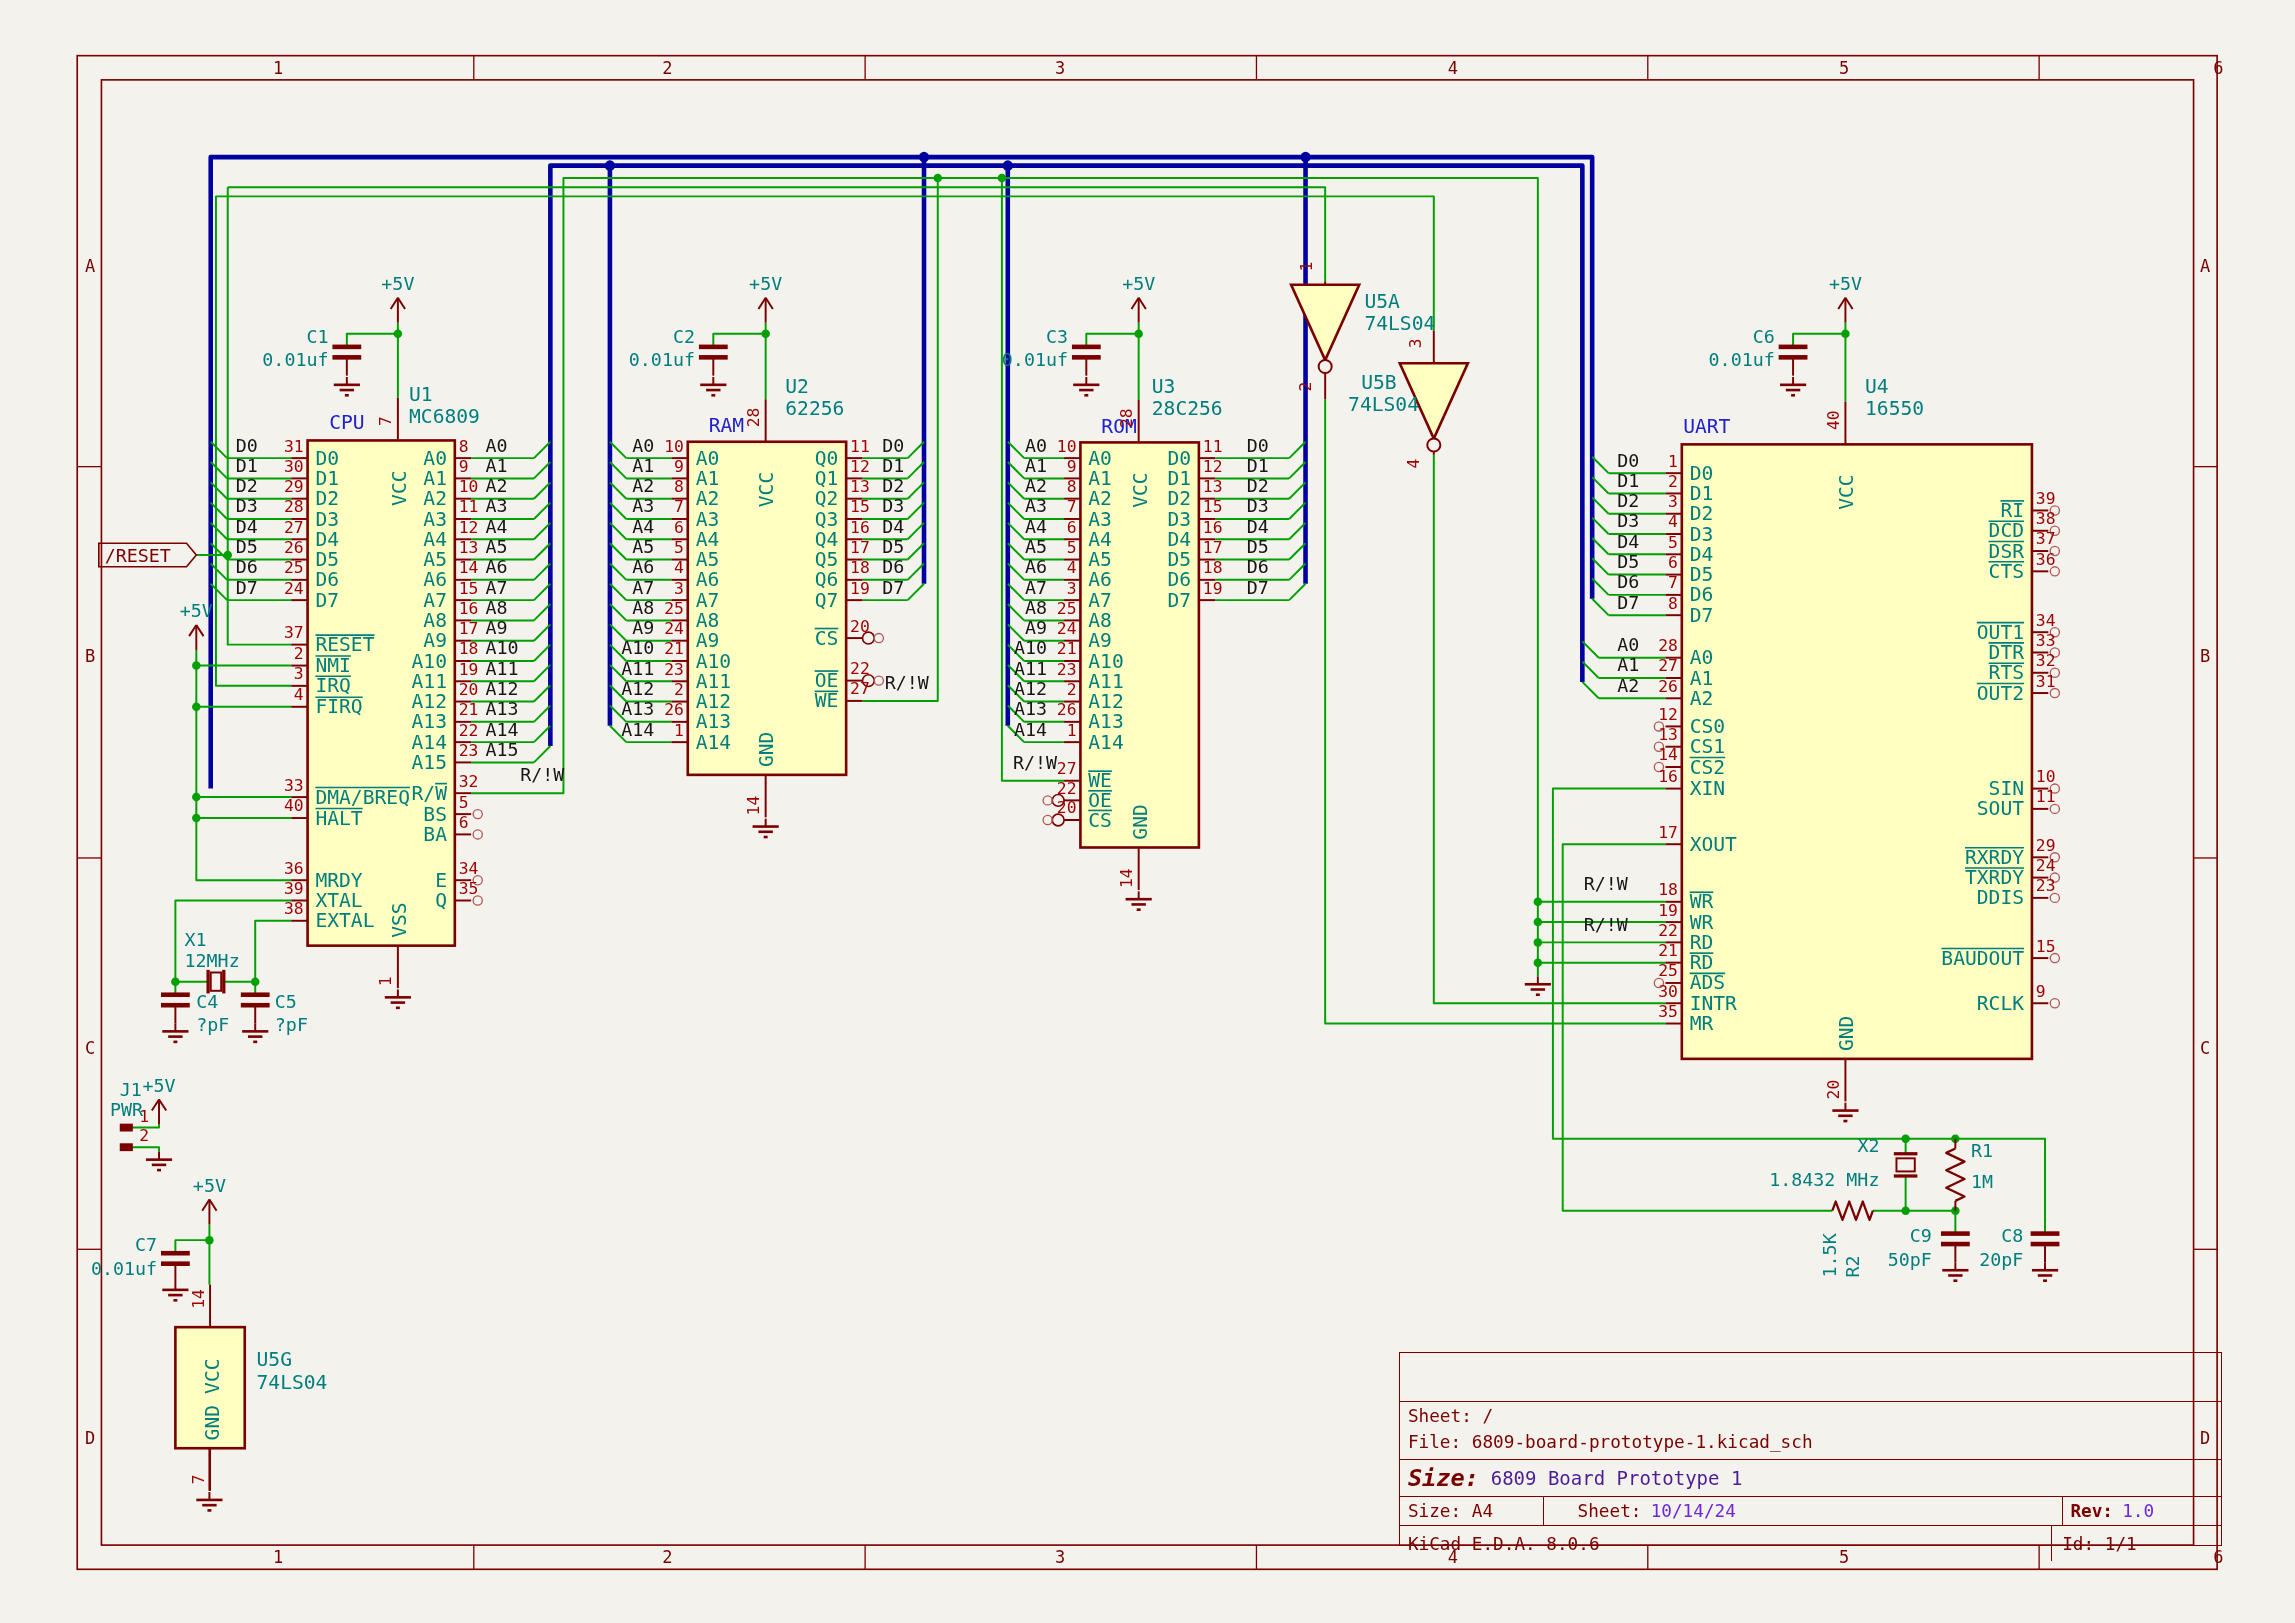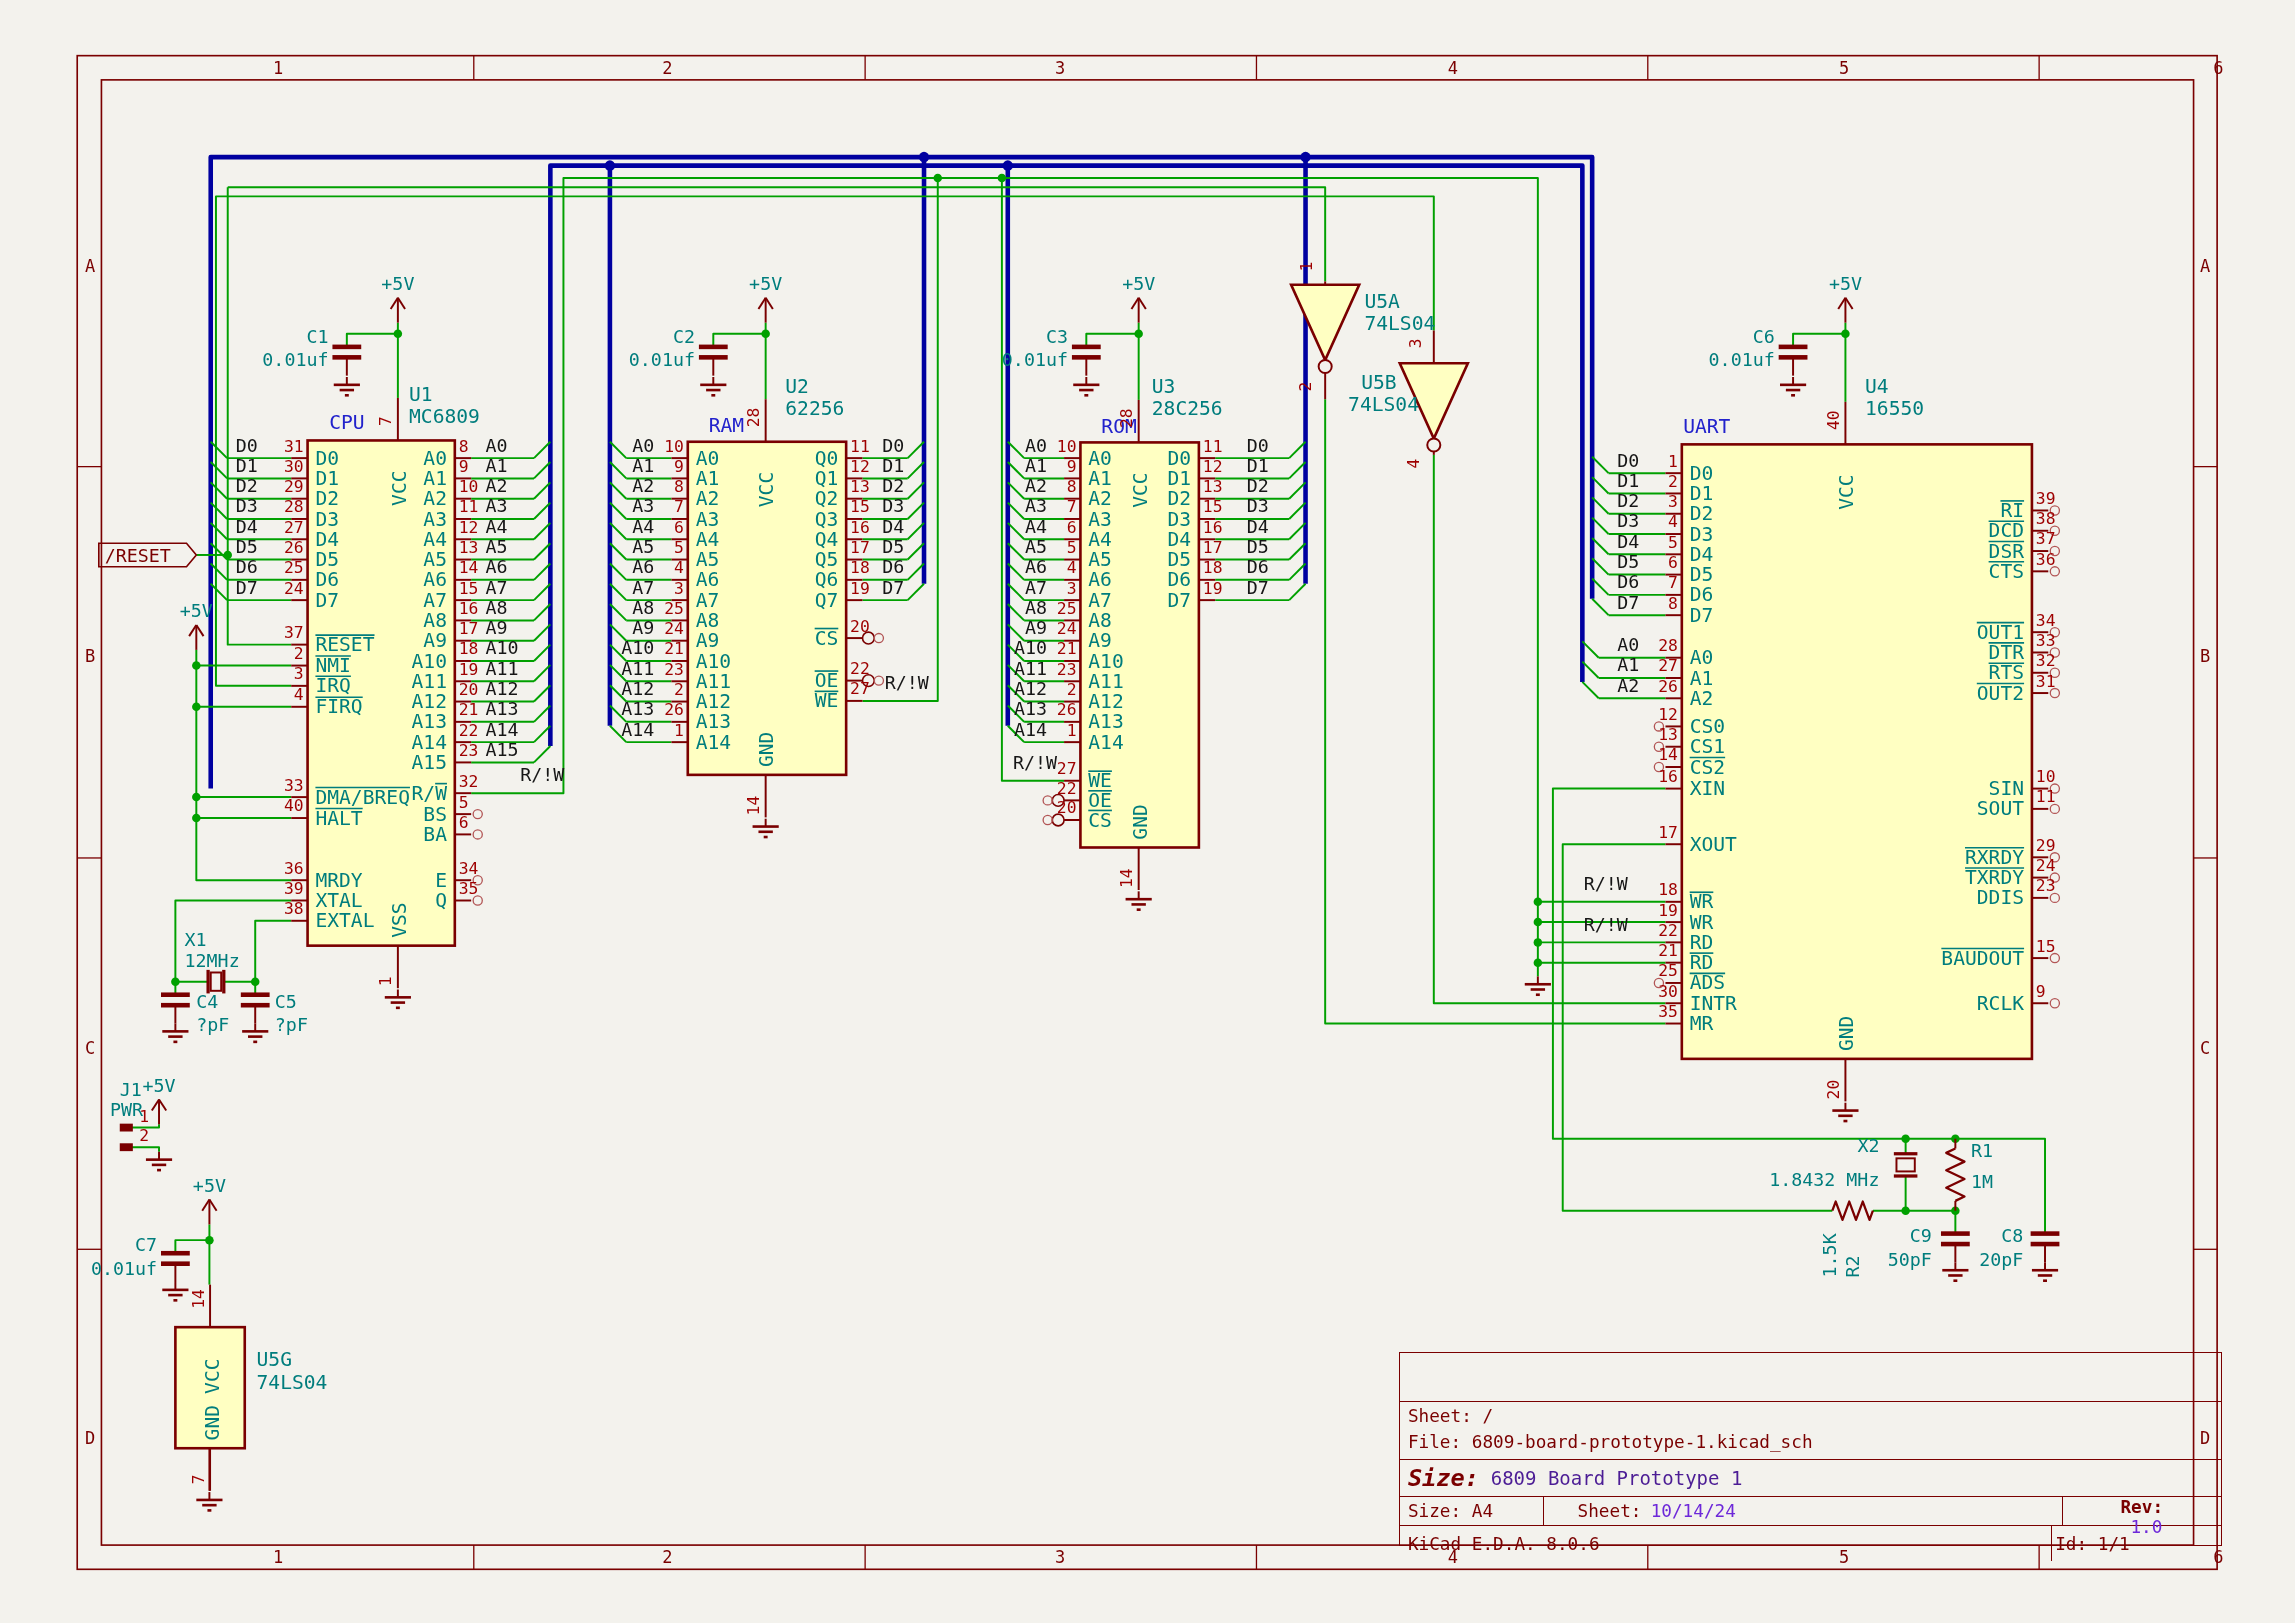--- a/index.html
+++ b/index.html
@@ -10,24 +10,24 @@
   .tb-row{box-sizing:border-box;border-top:1.3px solid #7A0000;padding:1.3px 7.9px;}
   .tb-comment{height:48px;border-top:none;}
   .tb-sheetfile{height:58px;line-height:26px;}
   .tb-title{height:37px;display:flex;align-items:center;gap:11.8px;}
   .tb-titlelabel{font-weight:bold;font-style:italic;font-size:23.6px;}
   .tb-titleval{color:#4c1d95;font-size:19px;}
   .tb-size{height:29px;display:flex;padding:0;gap:26px;}
   .tb-size>div{display:flex;align-items:center;padding:0 7.9px;box-sizing:border-box;}
   .tb-c1{width:153px;border-right:1.3px solid #7A0000;}
   .tb-c2{width:499px;}
-  .tb-c3{width:170px;border-left:1.3px solid #7A0000;font-weight:bold;flex-direction:column;}
+  .tb-c3{width:170px;border-left:1.3px solid #7A0000;font-weight:bold;}
   .tb-last{height:36px;display:flex;padding:0;justify-content:center;}
   .tb-l1{width:652px;display:flex;align-items:center;padding:0 7.9px;box-sizing:border-box;}
-  .tb-l2{width:170px;border-left:1.3px solid #7A0000;display:flex;align-items:center;padding:0 3px;box-sizing:border-box;}
+  .tb-l2{width:170px;border-left:1.3px solid #7A0000;display:flex;align-items:center;padding:0 10px;box-sizing:border-box;}
   .tb-blue{color:#6d28d9;margin-left:9.2px;}
 </style>
 </head>
 <body>
 
 <div id="stage">
   <svg id="s" width="2295" height="1623" viewBox="0 0 3507 2480">
       <g>
         <rect x="118" y="85" width="3270" height="2313" fill="none" stroke="#7A0000" stroke-width="2.5"></rect>
         <rect x="155" y="122" width="3197" height="2239" fill="none" stroke="#7A0000" stroke-width="2.5"></rect>

